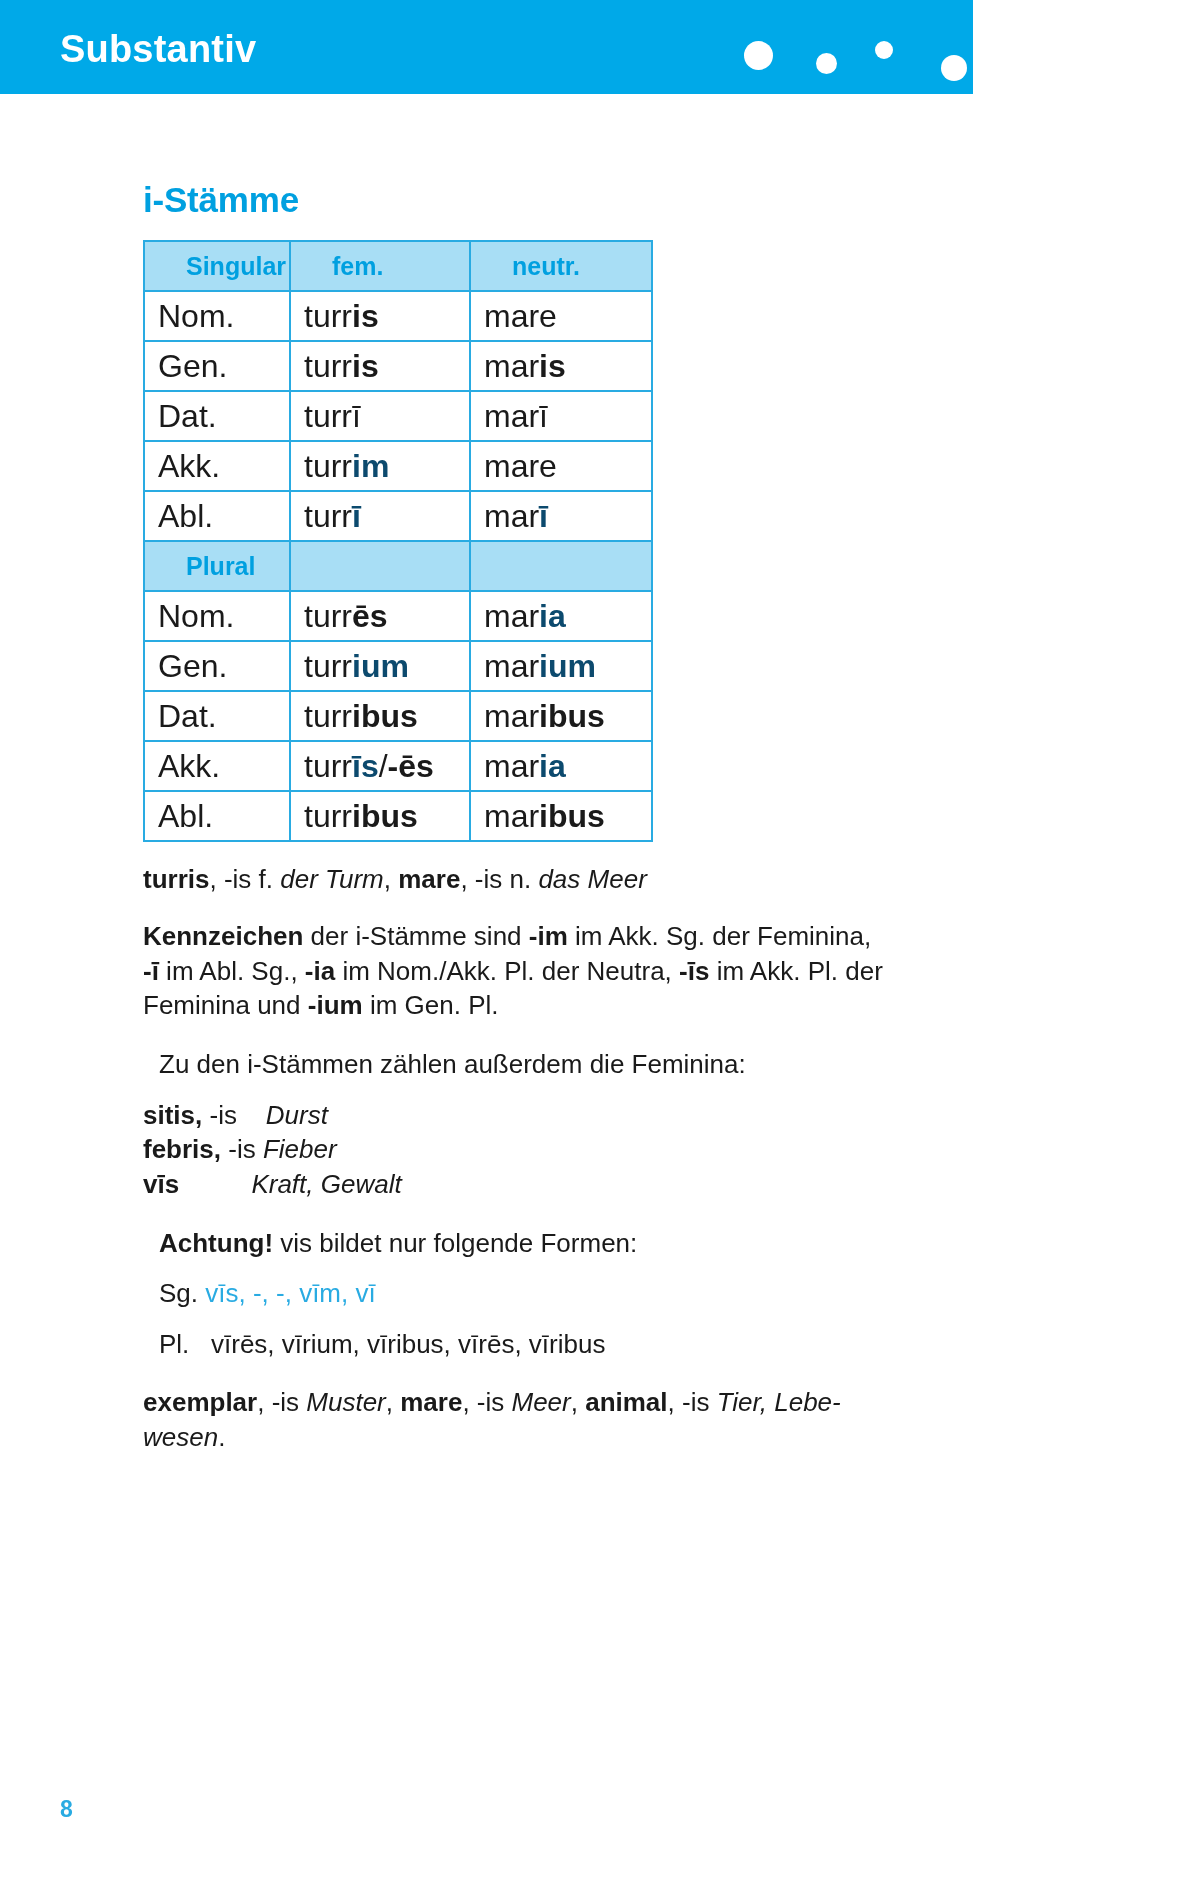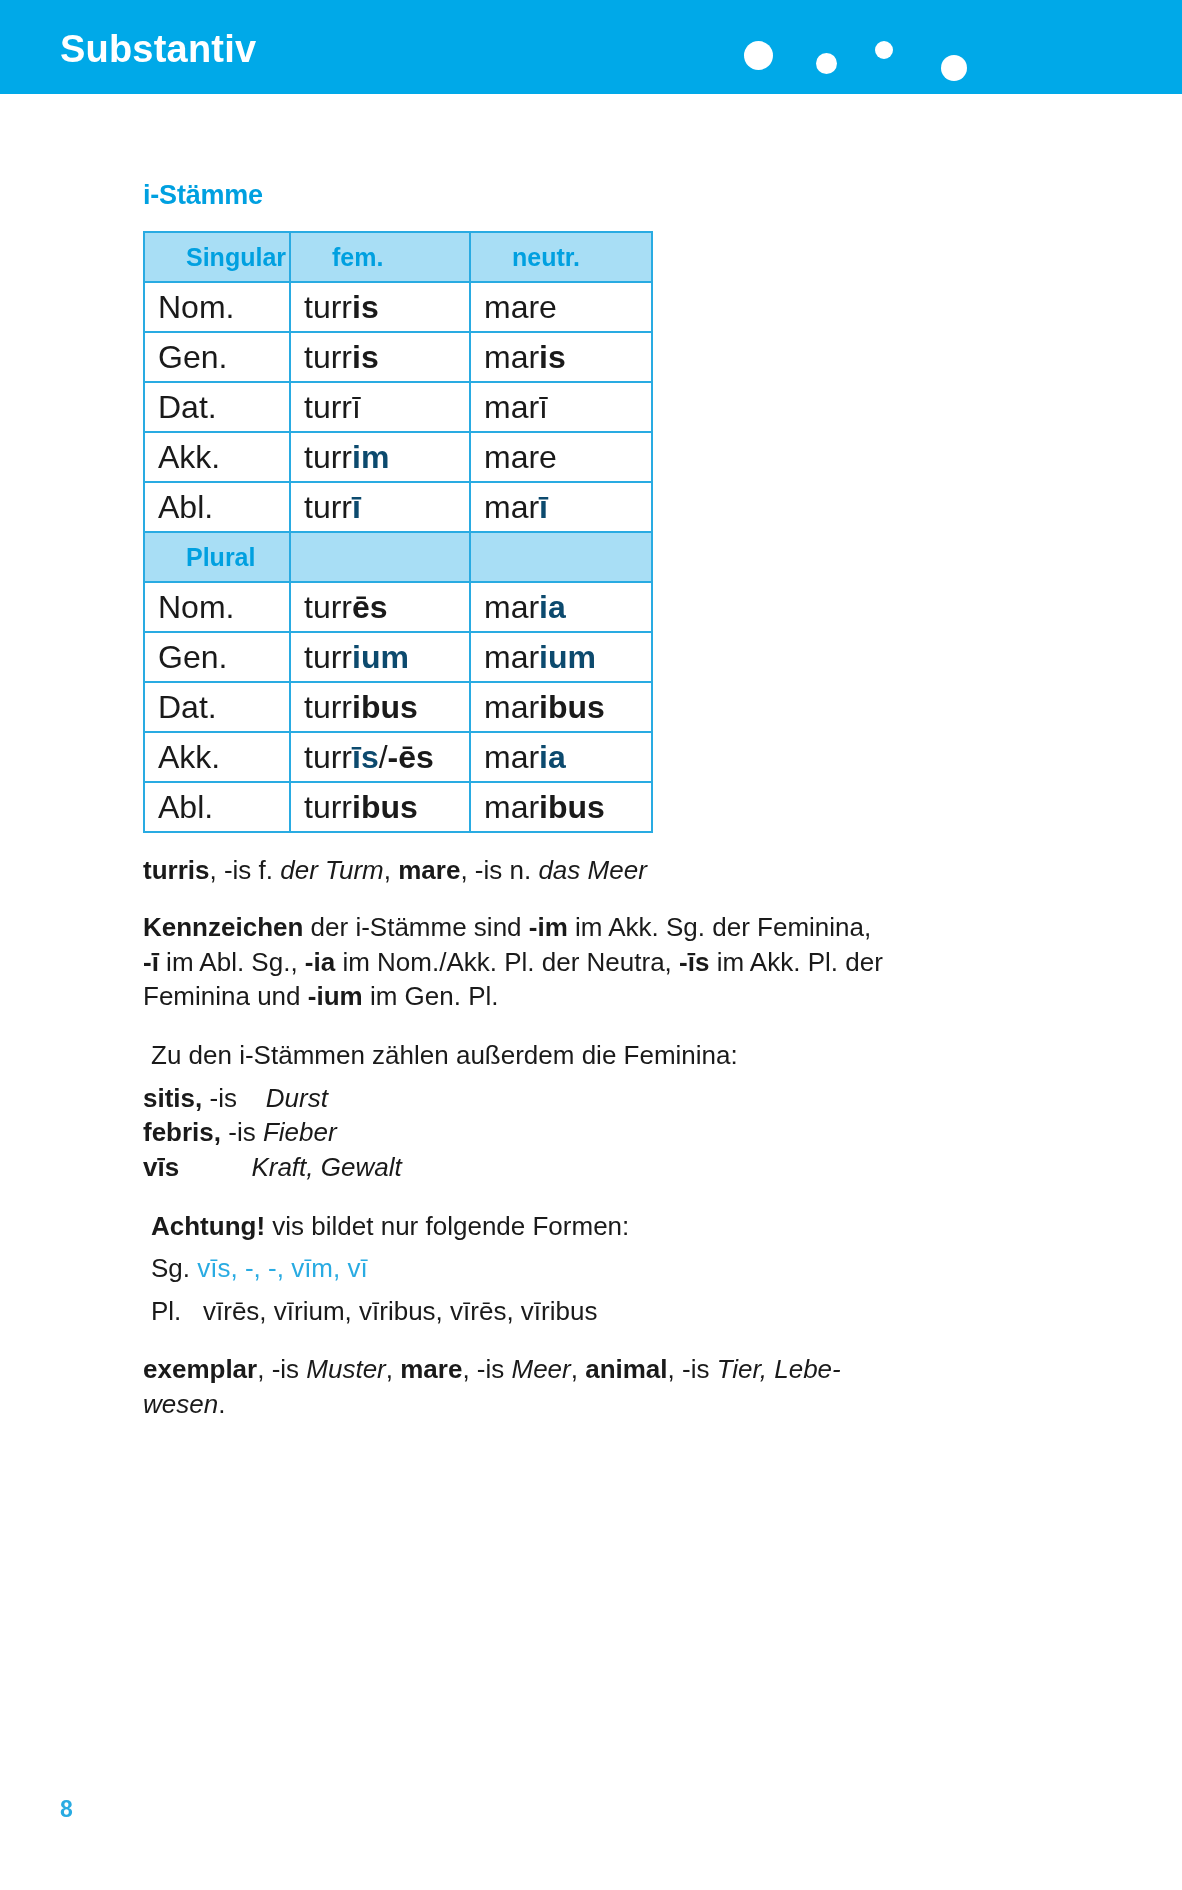--- a/index.html
+++ b/index.html
@@ -11,21 +11,21 @@
     background: #ffffff;
     font-family: "Liberation Sans", "DejaVu Sans", sans-serif;
     position: relative;
     overflow: hidden;
   }
 
   
   .header-bar {
     position: absolute;
     left: 0; top: 0;
-    width: 1182px;
+    width: 973px;
     height: 94px;
     background: #00A9E8;
   }
   .header-title {
     position: absolute;
     left: 60px;
     top: 30px;
     font-size: 38px;
     font-weight: bold;
     color: #ffffff;
@@ -45,21 +45,21 @@
   
   .content {
     position: absolute;
     left: 143px;
     top: 180px;
     width: 900px;
   }
 
   .section-heading {
     color: #00A0E0;
-    font-size: 27px;
+    font-size: 35px;
     font-weight: bold;
     margin: 0 0 20px 0;
     letter-spacing: -0.2px;
   }
 
   
   table.decl {
     border-collapse: collapse;
     width: 508px;
     table-layout: fixed;
@@ -112,21 +112,21 @@
     margin: 0;
     white-space: pre;
   }
   .gloss-line .hw { font-weight: bold; }
   .gloss-line .de { font-style: italic; }
 
   .forms-line {
     font-size: 26px;
     color: #1a1a1a;
     line-height: 1.33;
-    margin: 8px;
+    margin: 16px;
     white-space: pre;
   }
   .forms-line .blue-txt { color: #29ABE2; }
 
   .blk { margin-top: 24px; }
 
   
   .page-number {
     position: absolute;
     left: 60px;

